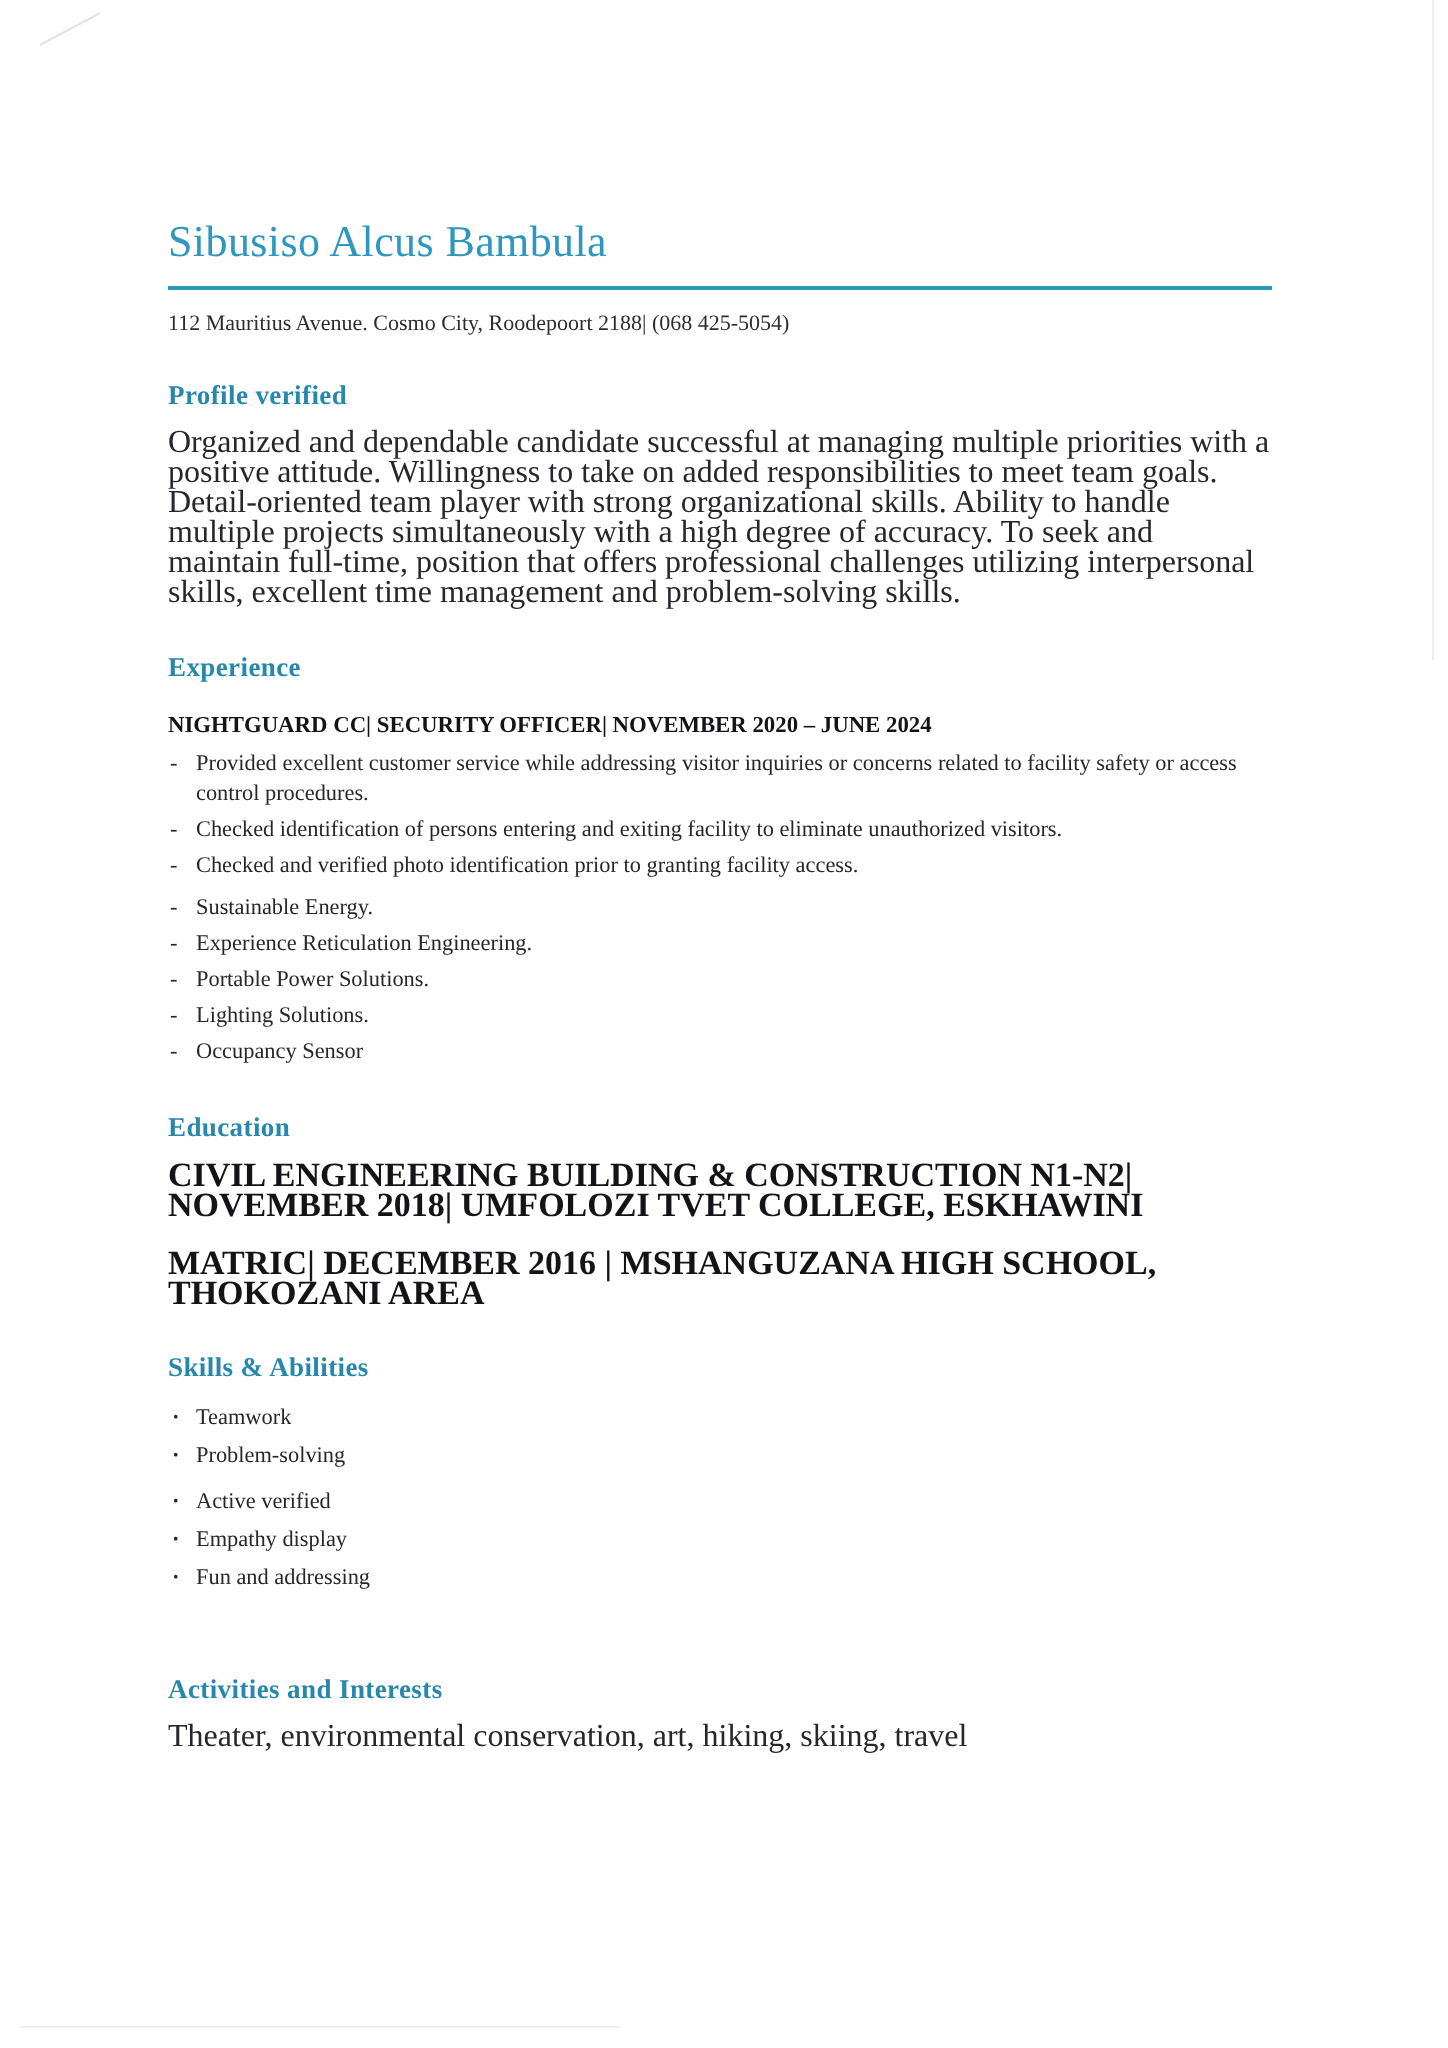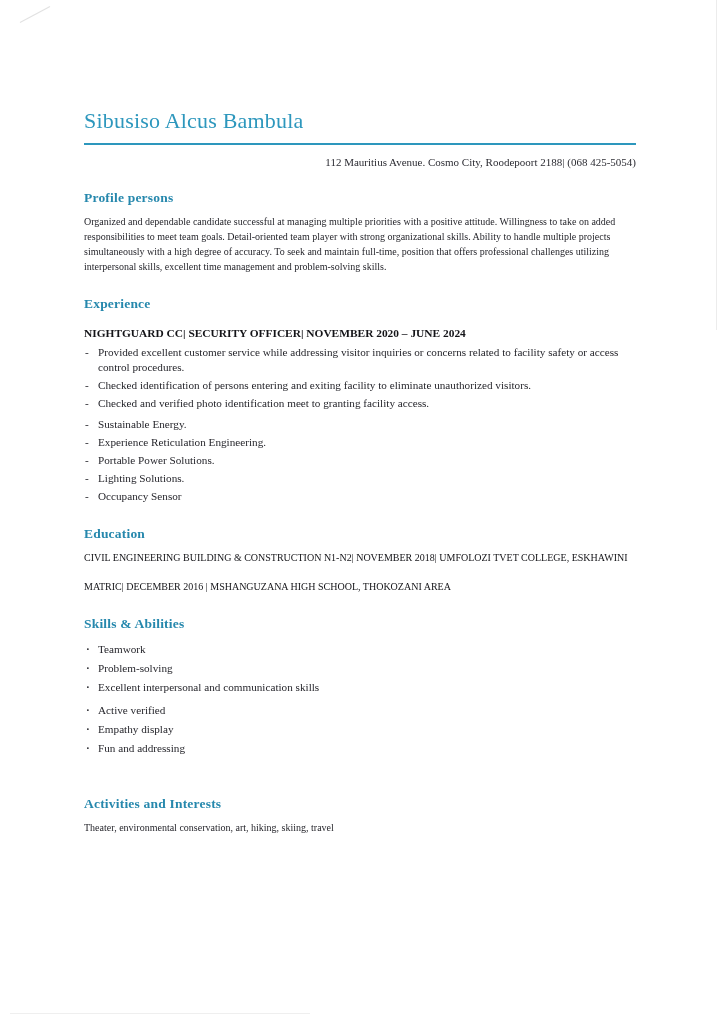--- a/index.html
+++ b/index.html
@@ -48,34 +48,33 @@
   .header-rule {
     height: 0;
     border-bottom: 2px solid #2d97bd;
     margin-top: 9px;
     margin-bottom: 11px;
   }
   .contact {
     margin: 0 0 18px 0;
     font-size: 11px;
     color: #2c2c33;
-    text-align: right;
   }
 
   h2.section-heading {
     margin: 22px 0 8px 0;
     font-size: 13.5px;
     font-weight: 700;
     color: #2688ad;
     letter-spacing: 0.2px;
   }
 
   .body-text {
     margin: 0;
-    font-size: 10px;
+    font-size: 16px;
     line-height: 15px;
     color: #26262c;
   }
 
   .job-title {
     margin: 14px 0 4px 0;
     font-size: 11.4px;
     line-height: 15px;
     font-weight: 700;
     color: #141418;
@@ -103,23 +102,23 @@
   ul.bullets.dot li::before {
     content: "\00B7";
     position: absolute;
     left: 2px;
     top: 0;
     font-weight: 700;
   }
 
   .edu-entry {
     margin: 0 0 14px 0;
-    font-size: 10px;
-    line-height: 15px;
-    font-weight: 400;
+    font-size: 17px;
+    line-height: 15px;
+    font-weight: 700;
     color: #141418;
   }
 
   .skills-columns {
     display: flex;
     margin-top: 4px;
     flex-direction: column;
   }
   .skills-columns .col-left { width: 296px; }
   .skills-columns .col-right { flex: 1; }
@@ -136,32 +135,32 @@
   <div class="artifact right"></div>
   <div class="artifact bottom"></div>
 
   <div class="content">
 
     <h1 class="name">Sibusiso Alcus Bambula</h1>
     <div class="header-rule"></div>
     <p class="contact">112 Mauritius Avenue. Cosmo City, Roodepoort 2188| (068 425-5054)</p>
 
     <section>
-      <h2 class="section-heading">Profile persons</h2>
+      <h2 class="section-heading">Profile verified</h2>
       <p class="body-text">Organized and dependable candidate successful at managing multiple priorities with a positive attitude. Willingness to take on added responsibilities to meet team goals. Detail-oriented team player with strong organizational skills. Ability to handle multiple projects simultaneously with a high degree of accuracy. To seek and maintain full-time, position that offers professional challenges utilizing interpersonal skills, excellent time management and problem-solving skills.</p>
     </section>
 
     <section>
       <h2 class="section-heading">Experience</h2>
 
       <h3 class="job-title">NIGHTGUARD CC| SECURITY OFFICER| NOVEMBER 2020 – JUNE 2024</h3>
       <ul class="bullets dash">
         <li>Provided excellent customer service while addressing visitor inquiries or concerns related to facility safety or access control procedures.</li>
         <li>Checked identification of persons entering  and exiting facility to eliminate unauthorized visitors.</li>
-        <li>Checked and verified photo identification meet to granting facility access.</li>
+        <li>Checked and verified photo identification prior to granting facility access.</li>
       </ul>
 
       <ul class="bullets dash">
         <li>Sustainable Energy.</li>
         <li>Experience Reticulation Engineering.</li>
         <li>Portable Power Solutions.</li>
         <li>Lighting Solutions.</li>
         <li>Occupancy Sensor</li>
       </ul>
     </section>
@@ -172,21 +171,20 @@
       <p class="edu-entry">MATRIC| DECEMBER 2016 | MSHANGUZANA HIGH SCHOOL, THOKOZANI AREA</p>
     </section>
 
     <section>
       <h2 class="section-heading">Skills &amp; Abilities</h2>
       <div class="skills-columns">
         <div class="col-left">
           <ul class="bullets dot">
             <li>Teamwork</li>
             <li>Problem-solving</li>
-            <li>Excellent interpersonal and communication skills</li>
           </ul>
         </div>
         <div class="col-right">
           <ul class="bullets dot">
             <li>Active verified</li>
             <li>Empathy display</li>
             <li>Fun and addressing</li>
           </ul>
         </div>
       </div>

